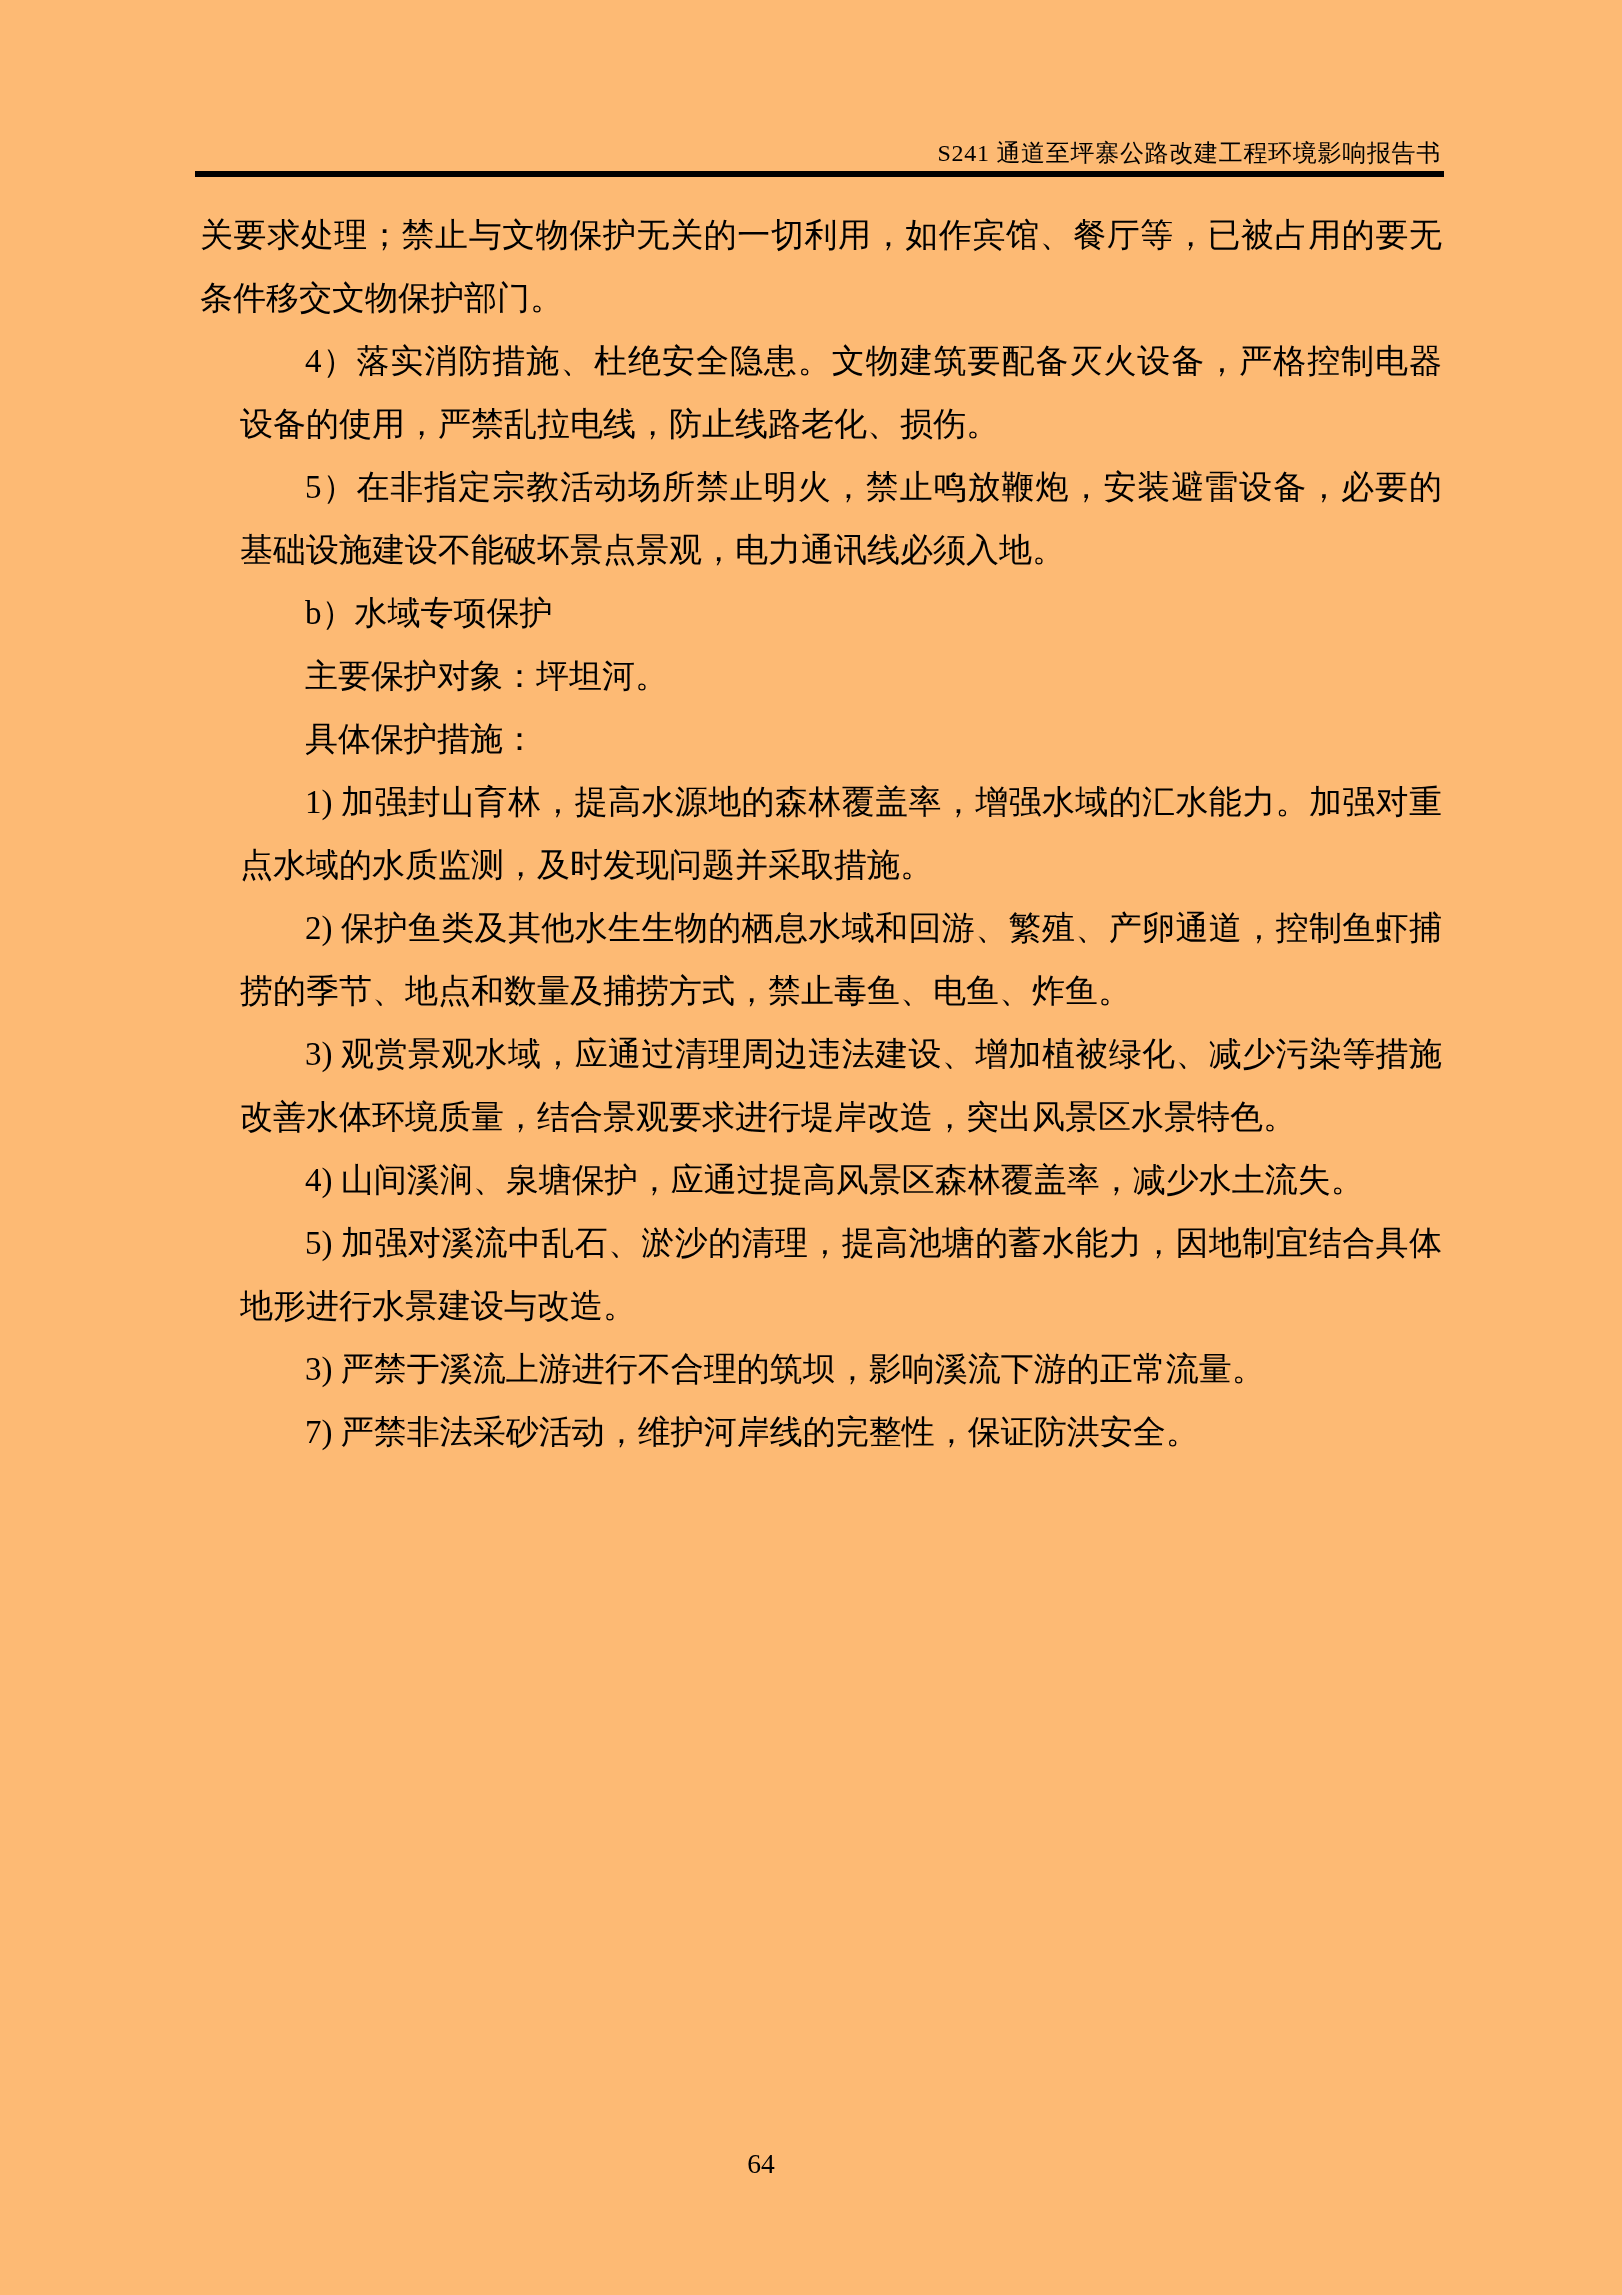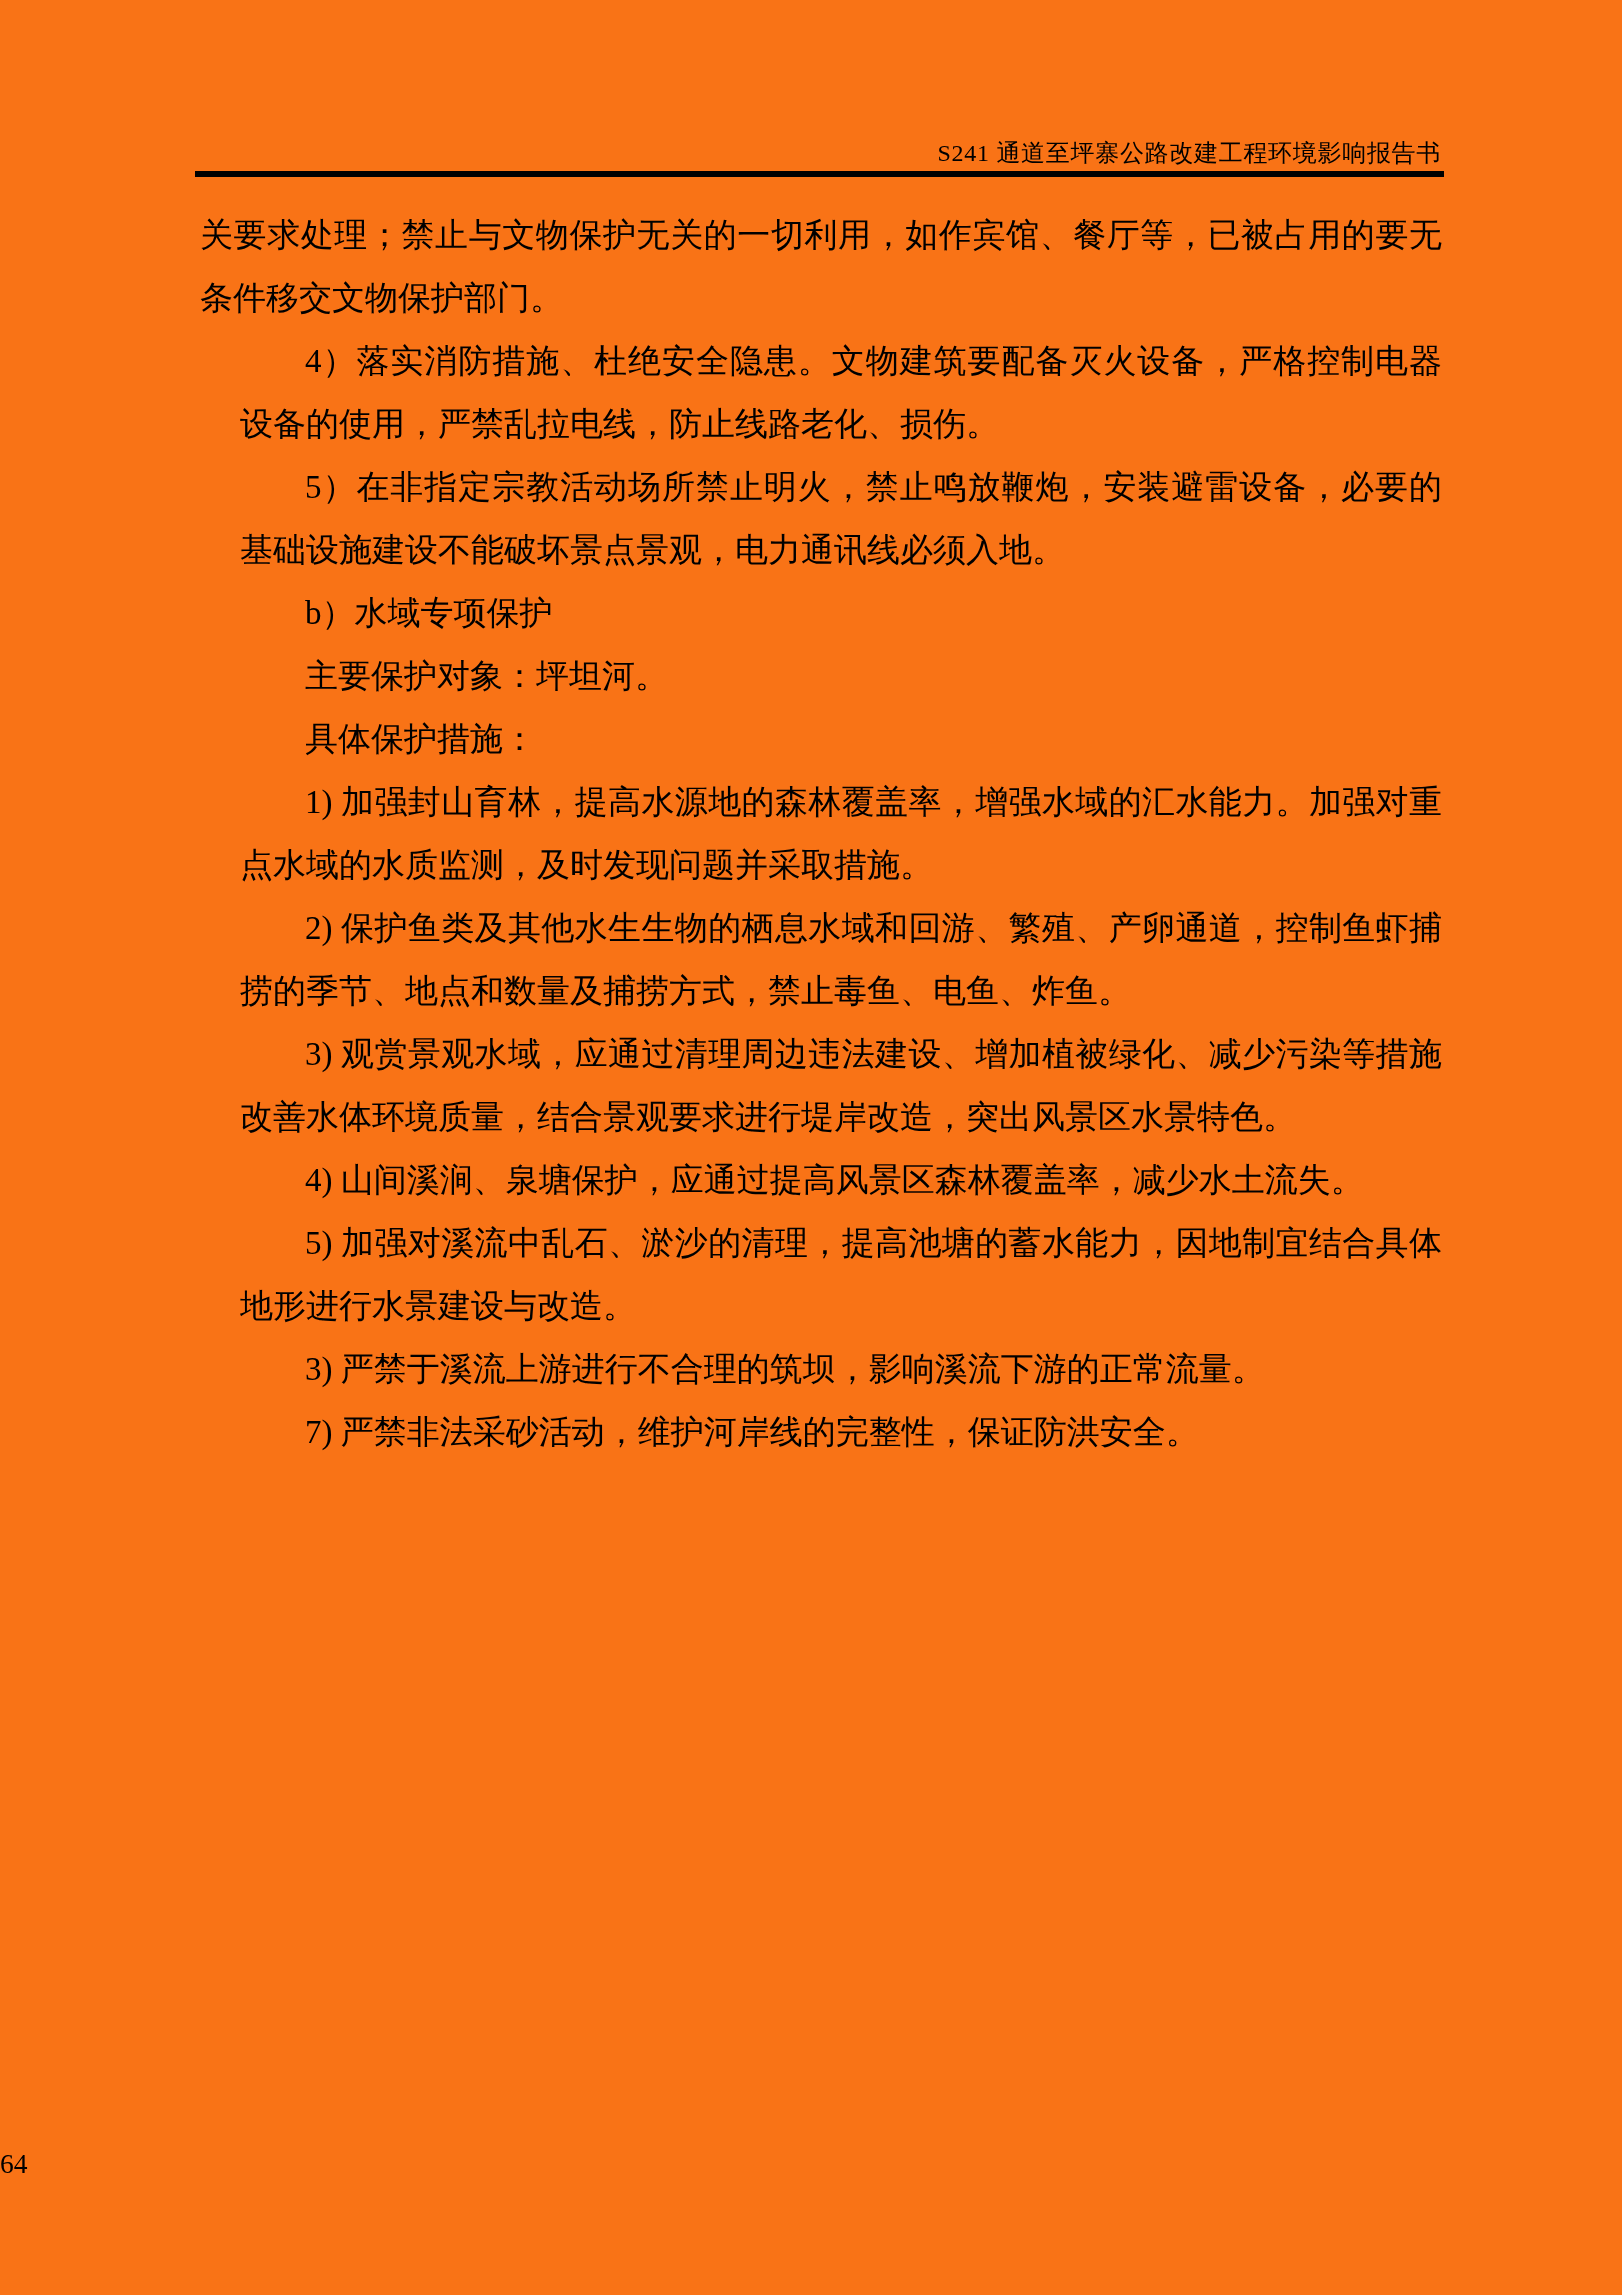--- a/index.html
+++ b/index.html
@@ -4,21 +4,21 @@
 <style>
   html, body {
     margin: 0;
     padding: 0;
     background: #888;
   }
   .page {
     position: relative;
     width: 1622px;
     height: 2295px;
-    background: #f97316;
+    background: #fdba74;
     font-family: "Liberation Serif", "DejaVu Serif", serif;
     color: #000000;
     overflow: hidden;
   }
   .page-header {
     position: absolute;
     top: 139px;
     left: 196px;
     width: 1245px;
     text-align: right;
@@ -51,21 +51,21 @@
   }
   .body-text p.indent {
     text-indent: 65px;
     margin-left: 40px;
   }
   .page-footer {
     position: absolute;
     top: 2150px;
     left: 0;
     width: 1522px;
-    text-align: left;
+    text-align: center;
     font-size: 27.5px;
     line-height: 1;
   }
 </style>
 </head>
 <body>
 
 <div class="page">
 
   <div class="page-header">S241 通道至坪寨公路改建工程环境影响报告书</div>

